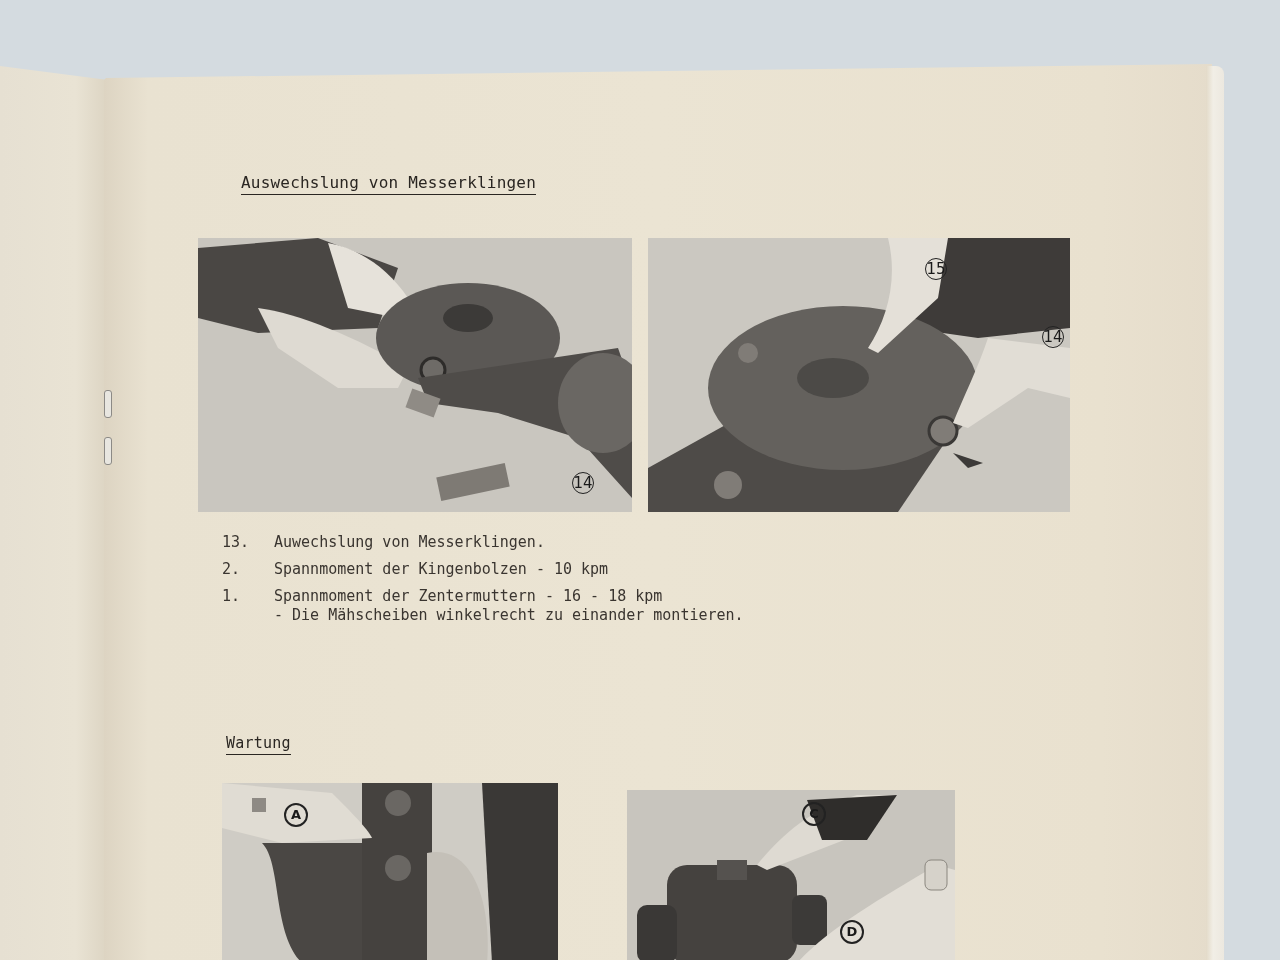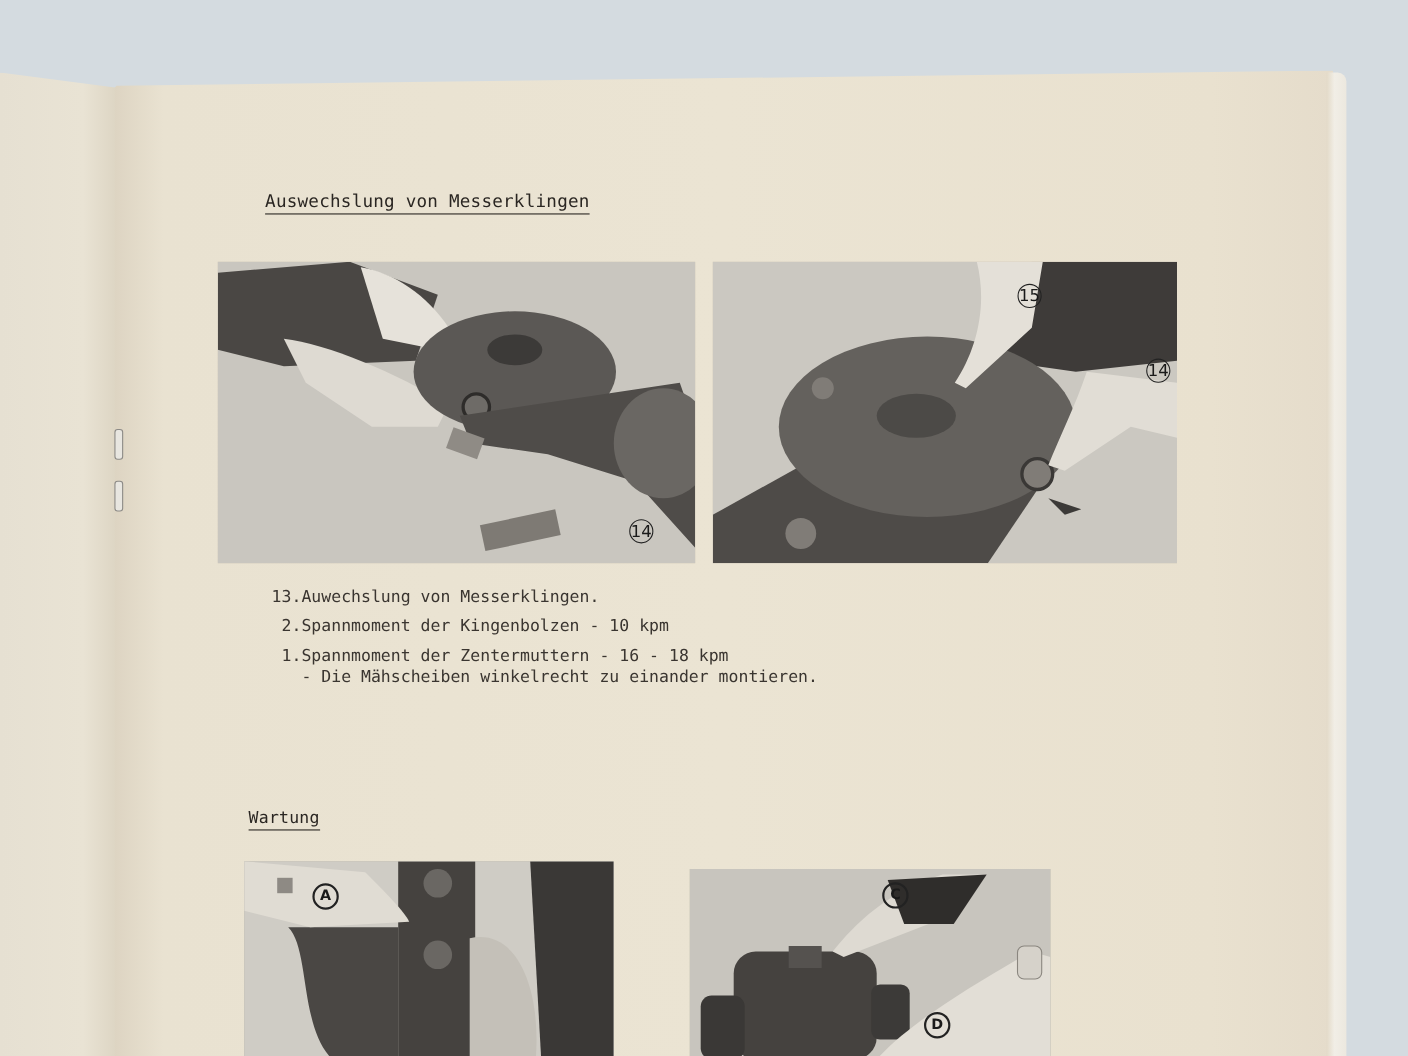--- a/index.html
+++ b/index.html
@@ -35,21 +35,21 @@
     .photo {
       position: absolute; background: #bdb9b1; overflow: hidden;
     }
     .photo svg { width: 100%; height: 100%; display: block; }
     .callout {
       position: absolute; width: 20px; height: 20px; border: 1.5px solid #222;
       border-radius: 50%; font-size: 15px; line-height: 20px; text-align: center;
       color: #1a1a1a; font-family: "DejaVu Sans", sans-serif; background: transparent;
     }
     .callout.bold { font-weight: bold; font-size: 13px; border-width: 2px; }
-    .captions { position: absolute; left: 222px; top: 533px; font-size: 15px; color: #3a3530; text-align: right; }
+    .captions { position: absolute; left: 222px; top: 533px; font-size: 15px; color: #3a3530; }
     .cap { display: flex; margin-bottom: 9px; }
     .cap .num { width: 52px; }
     .cap .sub { padding-left: 52px; margin-top: -8px; }
   </style>
 </head>
 <body>
 
 <div class="scene">
   <div class="left-page"></div>
   <div class="right-page"></div>

